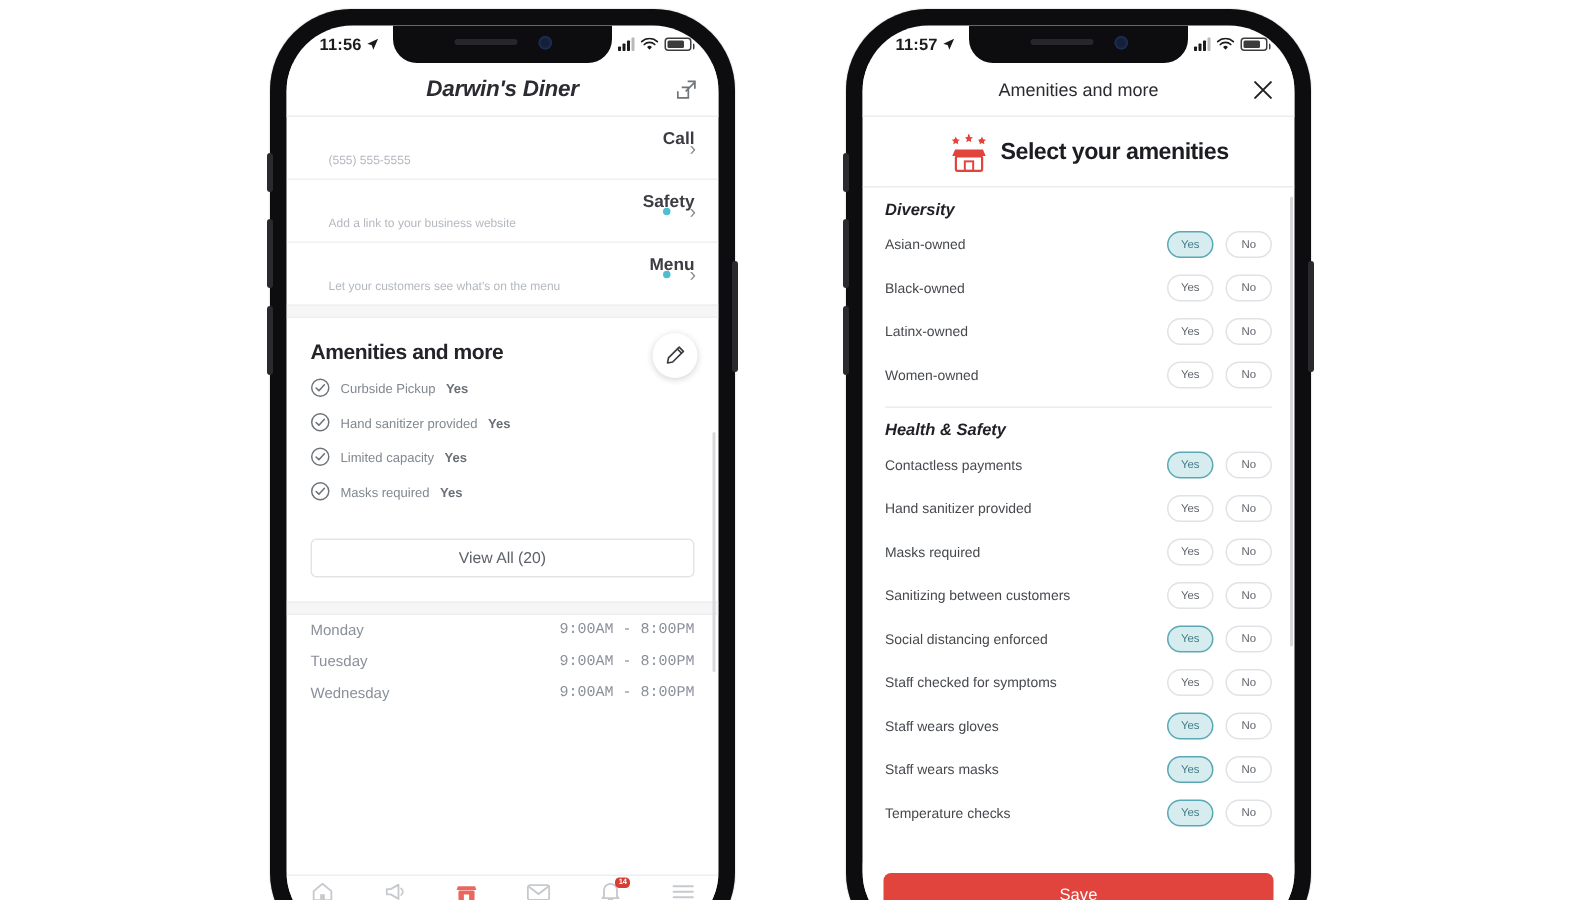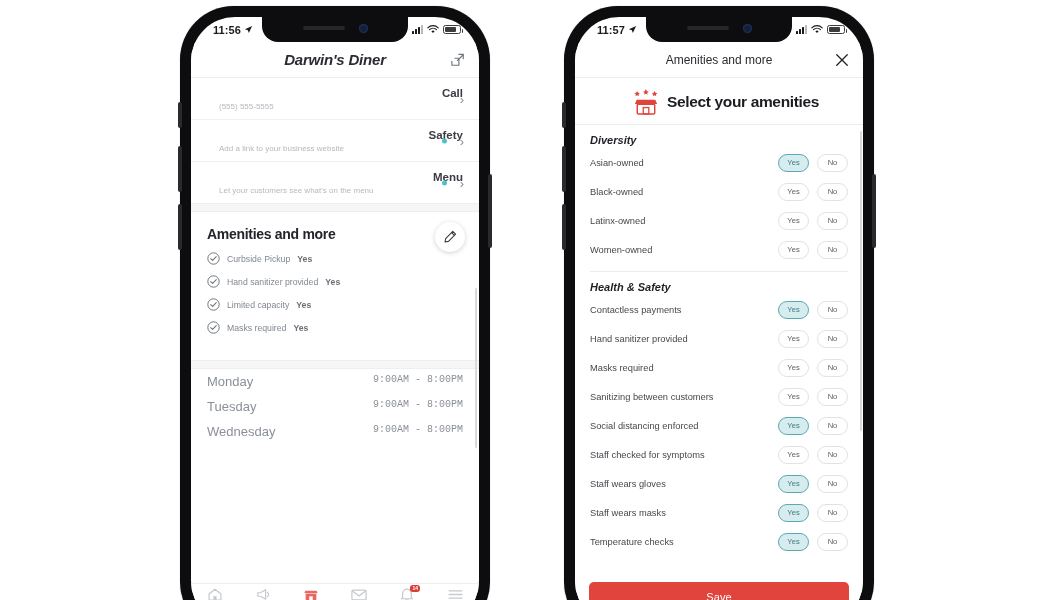--- a/index.html
+++ b/index.html
@@ -111,21 +111,21 @@
   .amen-val { font-size: 8.7px; color:#6a7077; font-weight:bold; }
   .check { width:13px; height:13px; flex:none; }
 
   .viewall {
     margin: 15px 16px 0 16px; height: 26px; border:1px solid #e2e4e6; border-radius:4px;
     display:flex; align-items:center; justify-content:center;
     font-size: 10.5px; color:#5c6168;
   }
 
   .hrs { display:flex; justify-content:space-between; padding: 5px 16px; }
-  .hrs-day { font-size: 13px; color:#8a9099; }
+  .hrs-day { font-size: 10px; color:#8a9099; }
   .hrs-time { font-size: 10px; color:#8a9099;font-family:Liberation Mono, monospace; }
 
   .scrollbar { position:absolute; right:2px; width:2.5px; border-radius:2px; background:#d7d9dc; }
 
   
   .tabbar {
     position:absolute; bottom:0; left:0; right:0; height: 42px;
     background:#fff; border-top:1px solid #eeeeef;
     display:flex; align-items:flex-start; padding-top: 4px;
     z-index: 25;
@@ -282,20 +282,21 @@
           <div class="amen">
             <svg class="check" viewBox="0 0 16 16">
               <circle cx="8" cy="8" r="7" fill="none" stroke="#6d7378" stroke-width="1.2"></circle>
               <path d="M4.6 8.2 L6.9 10.4 L11.4 5.6" fill="none" stroke="#6d7378" stroke-width="1.3" stroke-linecap="round" stroke-linejoin="round"></path>
             </svg>
             <span class="amen-label">Masks required</span>
             <span class="amen-val">Yes</span>
           </div>
         </div>
 
+        <div class="viewall">View All (20)</div>
 
         <div class="gap" style="margin-top:16px"></div>
 
 
         <div class="hrs">
           <span class="hrs-day">Monday</span>
           <span class="hrs-time">9:00AM - 8:00PM</span>
         </div>
         <div class="hrs">
           <span class="hrs-day">Tuesday</span>

